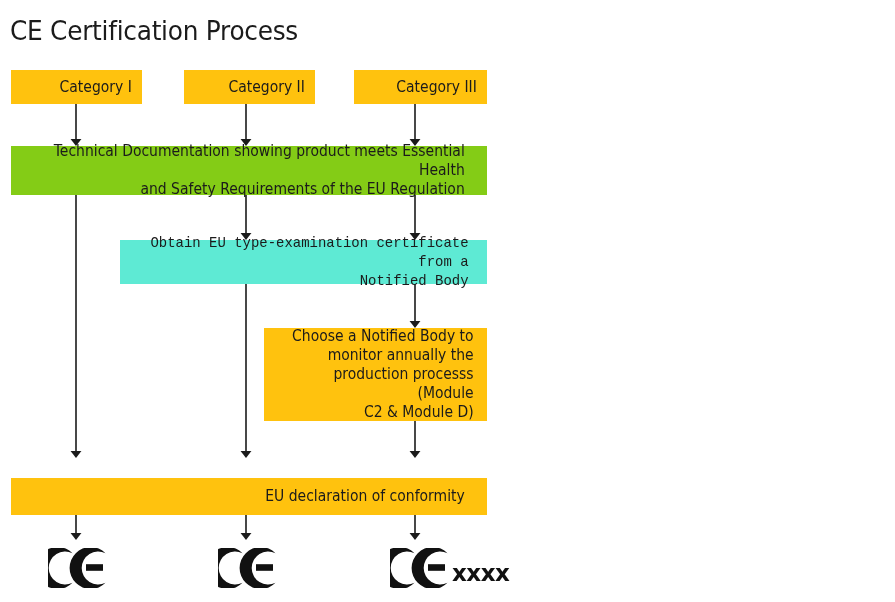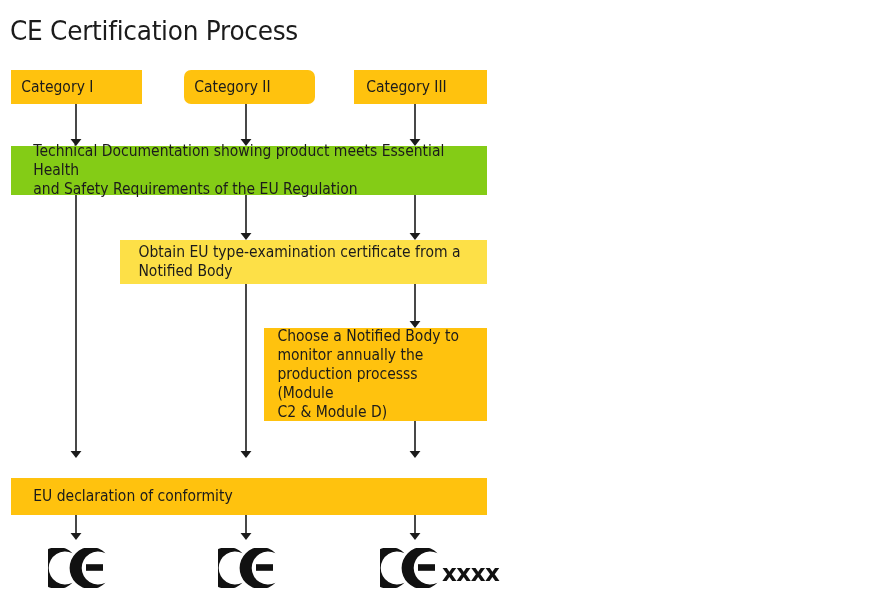--- a/index.html
+++ b/index.html
@@ -33,21 +33,21 @@
     transform-origin: left top;
     white-space: nowrap;
   }
   
   .flow-box {
     position: absolute;
     box-sizing: border-box;
     display: flex;
     align-items: center;
     justify-content: center;
-    text-align: left;
+    text-align: right;
     color: #1b1b1b;
     font-family: "DejaVu Sans", "Liberation Sans", sans-serif;
     font-size: 15px;
     line-height: 19px;
     padding: 2px 6px;
   }
   .flow-box .box-text {
     display: block;
     width: 100%;
     transform: scaleX(0.93);
@@ -119,34 +119,34 @@
       <line x1="415" y1="421" x2="415" y2="452.5" stroke="#1b1b1b" stroke-width="1.6" marker-end="url(#arrowhead)"></line>
 
       <line x1="415" y1="495" x2="415" y2="534.5" stroke="#1b1b1b" stroke-width="1.6" marker-end="url(#arrowhead)"></line>
     </svg>
   </div>
 
   <div class="flow-box" style="left:11px; top:70px; width:131px; height:34px; background:#ffc20e;">
     <span class="box-text">Category I</span>
   </div>
 
-  <div class="flow-box" style="left:184px; top:70px; width:131px; height:34px; background:#ffc20e;border-radius:7px;">
+  <div class="flow-box" style="left:184px; top:70px; width:131px; height:34px; background:#ffc20e;">
     <span class="box-text">Category II</span>
   </div>
 
   <div class="flow-box" style="left:354px; top:70px; width:133px; height:34px; background:#ffc20e;padding-left:8px;">
     <span class="box-text">Category III</span>
   </div>
 
   <div class="flow-box" style="left:11px; top:146px; width:476px; height:49px; background:#84cc16;">
     <span class="box-text">Technical Documentation showing product meets Essential Health
 and Safety Requirements of the EU Regulation</span>
   </div>
 
-  <div class="flow-box" style="left:120px; top:240px; width:367px; height:44px; background:#fde047;">
+  <div class="flow-box" style="left:120px; top:240px; width:367px; height:44px; background:#5eead4;font-family:Liberation Mono, monospace;">
     <span class="box-text">Obtain EU type-examination certificate from a
 Notified Body</span>
   </div>
 
   <div class="flow-box" style="left:264px; top:328px; width:223px; height:93px; background:#ffc20e;">
     <span class="box-text">Choose a Notified Body to
 monitor annually the
 production processs (Module
 C2 &amp; Module D)</span>
   </div>
@@ -166,21 +166,21 @@
 
   <div class="ce-mark" style="left:218px; top:548px;">
     <svg width="62" height="40" viewBox="0 0 62 40">
       <path d="M24.5 5.2 A16.5 16.5 0 1 0 24.5 34.8 A21 21 0 1 1 24.5 5.2 Z" fill="#111111"></path>
       <path d="M57.5 5.2 A16.5 16.5 0 1 0 57.5 34.8 A21 21 0 1 1 57.5 5.2 Z" fill="#111111"></path>
       <rect x="38" y="16.2" width="17" height="6.6" fill="#111111"></rect>
     </svg>
     <span class="ce-suffix"></span>
   </div>
 
-  <div class="ce-mark" style="left:368px; top:548px;padding-left:12px;">
+  <div class="ce-mark" style="left:378px; top:548px;padding-left:12px;">
     <svg width="62" height="40" viewBox="0 0 62 40">
       <path d="M24.5 5.2 A16.5 16.5 0 1 0 24.5 34.8 A21 21 0 1 1 24.5 5.2 Z" fill="#111111"></path>
       <path d="M57.5 5.2 A16.5 16.5 0 1 0 57.5 34.8 A21 21 0 1 1 57.5 5.2 Z" fill="#111111"></path>
       <rect x="38" y="16.2" width="17" height="6.6" fill="#111111"></rect>
     </svg>
     <span class="ce-suffix">xxxx</span>
   </div>
 
 </div>
 

